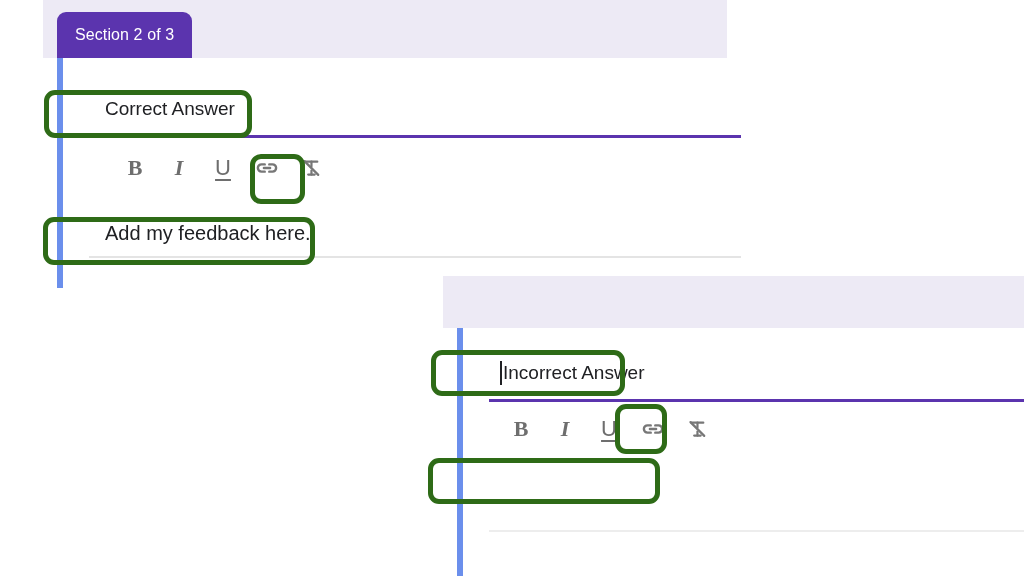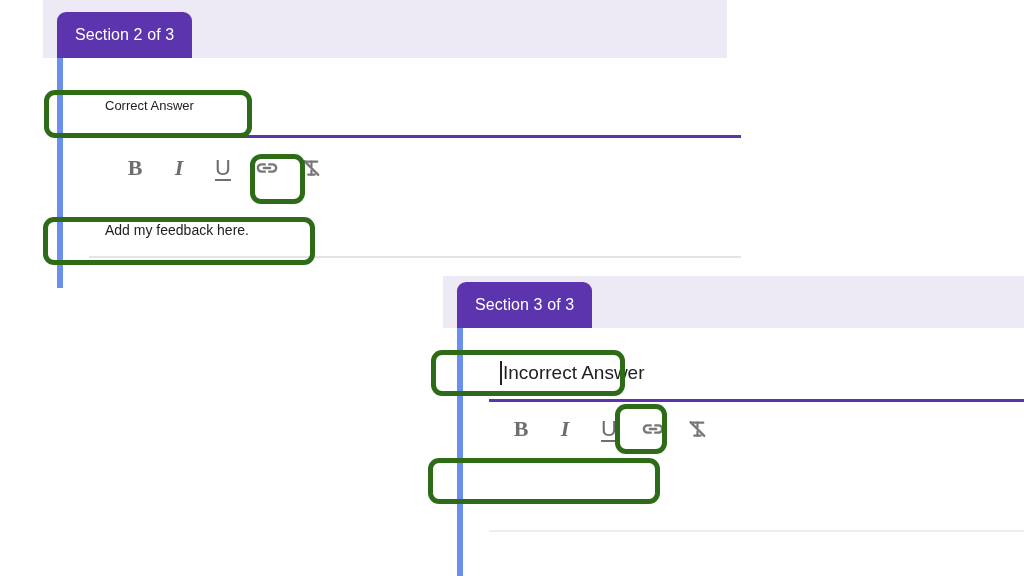--- a/index.html
+++ b/index.html
@@ -29,21 +29,21 @@
   .card-body {
     position:absolute; left:14px; top:58px; right:0; bottom:0;
     background:#ffffff;
     border-left:6px solid #6B8FEC;
   }
 
   
   .title-row { position:absolute; left:0; right:0; }
   .title-text {
     position:absolute;
-    font-size:13px; color:#202124; white-space:nowrap;
+    font-size:19px; color:#202124; white-space:nowrap;
   }
   .caret {
     position:absolute; width:2px; background:#202124;
   }
   .title-underline {
     position:absolute; height:3px; background:#5B34AE;
   }
 
   
   .toolbar { position:absolute; display:flex; align-items:center; }
@@ -53,21 +53,21 @@
     color:#6E6E6E;
   }
   .tb-bold   { font-size:22px; font-weight:700; font-family:"Liberation Serif", serif; }
   .tb-italic { font-size:22px; font-weight:700; font-style:italic; font-family:"Liberation Serif", serif; }
   .tb-under  { font-size:22px; font-weight:500; text-decoration:underline;
                text-underline-offset:4px; font-family:"Liberation Sans", sans-serif; }
   .tb-btn svg { display:block; }
 
   
   .feedback-text {
-    position:absolute; font-size:14px; color:#202124; white-space:nowrap;
+    position:absolute; font-size:20px; color:#202124; white-space:nowrap;
   }
   .feedback-underline { position:absolute; height:2px; background:#E4E4E4; }
   .bottom-rule { position:absolute; height:2px; background:#EDEDED; }
 
   
   .anno {
     position:absolute;
     border:5px solid #2E6B17;
     border-radius:11px;
     background:transparent;
@@ -120,23 +120,20 @@
       <div class="feedback-underline" style="left:26px; top:198px; width:652px;"></div>
 
       <div class="bottom-rule" style="left:0px; top:210px; width:678px; background:transparent;"></div>
     </div>
   </div>
 
   <div class="card" style="left:400px; top:276px; width:594px; height:300px;">
 
     <div class="card-headband" style="height:52px;"></div>
 
-    <div class="section-tab" style="top:6px; height:46px;">
-      <span>Section 3 of 3</span>
-    </div>
 
     <div class="card-body" style="top:52px;">
 
       <div class="title-row" style="left:0; top:0; height:76px;padding-left:20px;">
         <div class="caret" style="left:37px; top:33px; height:24px;"></div>
         <span class="title-text" style="left:40px; top:34px; font-size:19px;">Incorrect Answer</span>
         <div class="title-underline" style="left:26px; top:71px; width:562px;"></div>
       </div>
 
       <div class="toolbar" style="left:36px; top:84px;">

